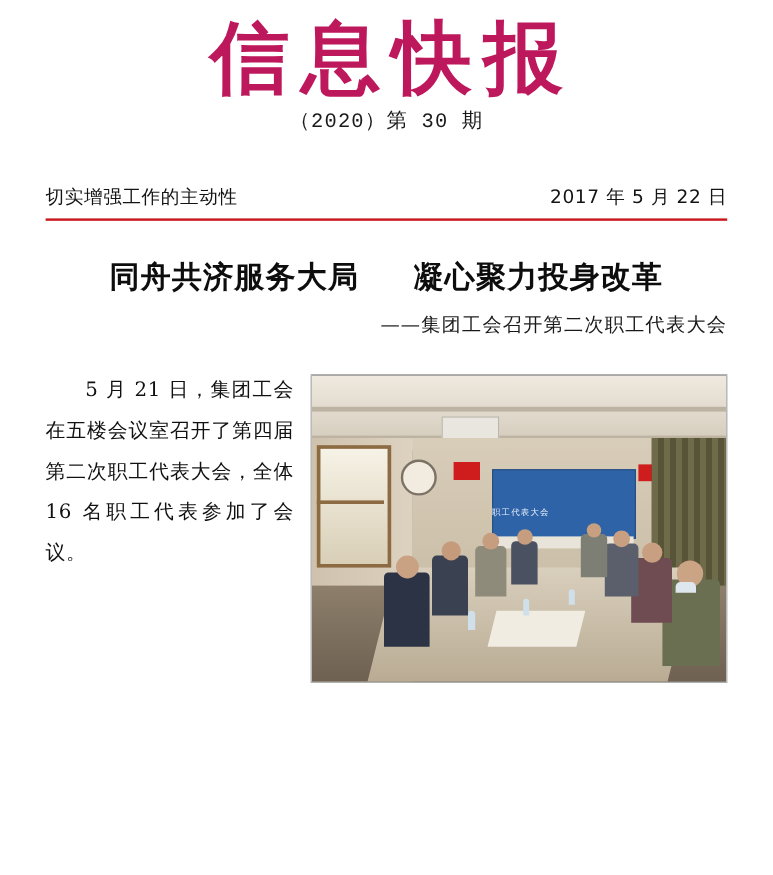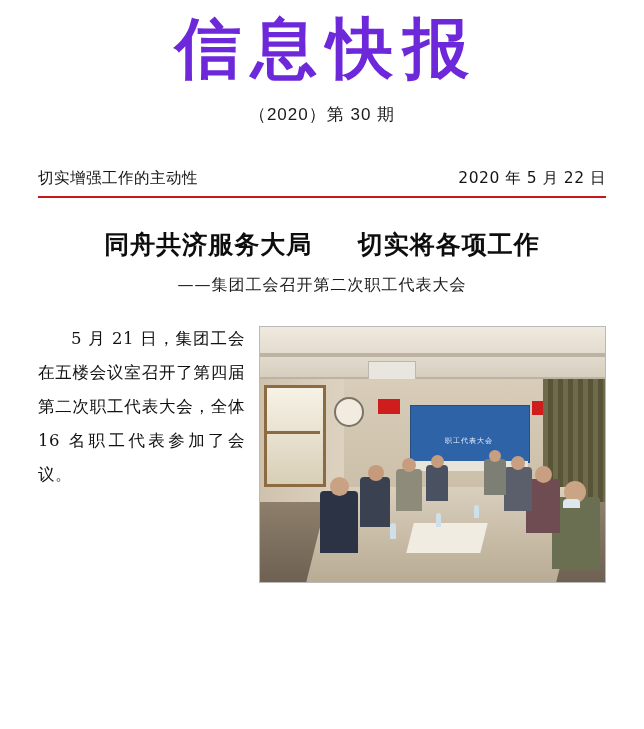--- a/index.html
+++ b/index.html
@@ -24,31 +24,31 @@
   
   .masthead {
     text-align: center;
     padding-top: 14px;
   }
   .masthead-title {
     font-family: "DejaVu Serif", serif;
     font-size: 66px;
     line-height: 1.05;
     font-weight: 700;
-    color: #6d28d9;
+    color: #be185d;
     letter-spacing: 10px;
     text-indent: 10px;
     white-space: nowrap;
   }
   .issue-line {
-    margin-top: 20px;
+    margin-top: 6px;
     font-size: 17px;
     letter-spacing: 1px;
     color: #1a1a1a;
-    font-family: Liberation Sans, sans-serif;
+    font-family: Liberation Mono, monospace;
   }
   
   .meta-row {
     display: flex;
     justify-content: space-between;
     align-items: flex-end;
     margin-top: 42px;
     font-size: 15.5px;
     font-family: "DejaVu Sans", sans-serif;
     color: #141414;
@@ -71,21 +71,21 @@
     font-size: 25px;
     letter-spacing: 1px;
     color: #0d0d0d;
     white-space: nowrap;
   }
   .headline .gap {
     display: inline-block;
     width: 26px;
   }
   .subheadline {
-    text-align: center;
+    text-align: right;
     margin-top: 14px;
     font-size: 16px;
     letter-spacing: 1px;
     color: #1a1a1a;
     font-family: "DejaVu Serif", serif;
   }
   
   .body-wrap {
     margin-top: 26px;
     position: relative;
@@ -148,21 +148,21 @@
   .ph-banner {
     position: absolute; left: 150px; top: 78px; width: 118px; height: 56px;
     background: #2f63a8; border: 1px solid #27507f;
   }
   .ph-banner-strip {
     position: absolute; left: 150px; top: 134px; width: 118px; height: 10px;
     background: #e8e4d9;
   }
   .ph-banner-text {
     position: absolute; left: 150px; top: 109px; width: 118px;
-    text-align: center; color: #eaf1fb; font-size: 7px;
+    text-align: left; color: #eaf1fb; font-size: 7px;
     font-family: "DejaVu Sans", sans-serif; letter-spacing: 1px;
   }
   .ph-flag {
     position: absolute; left: 118px; top: 72px; width: 22px; height: 15px;
     background: #cf1c1c;
   }
   .ph-flag2 {
     position: absolute; left: 272px; top: 74px; width: 20px; height: 14px;
     background: #cf1c1c;
   }
@@ -197,28 +197,28 @@
 
 <div class="page">
 
   <div class="masthead">
     <div class="masthead-title">信息快报</div>
     <div class="issue-line">（2020）第 30 期</div>
   </div>
 
   <div class="meta-row">
     <div class="meta-org">切实增强工作的主动性</div>
-    <div class="meta-date">2020 年 5 月 22 日</div>
+    <div class="meta-date">2017 年 5 月 22 日</div>
   </div>
   <div class="red-rule"></div>
 
   <div class="headline">
     <span>同舟共济服务大局</span>
     <span class="gap"></span>
-    <span>切实将各项工作</span>
+    <span>凝心聚力投身改革</span>
   </div>
   <div class="subheadline">——集团工会召开第二次职工代表大会</div>
 
   <div class="body-wrap clearfix">
 
     <div class="figure" title="长条会议桌两侧坐满与会代表的会议室照片">
       <div class="ph-ceiling"></div>
       <div class="ph-ceil-beam" style="top:26px"></div>
       <div class="ph-ceil-beam" style="top:50px"></div>
       <div class="ph-ac"></div>

